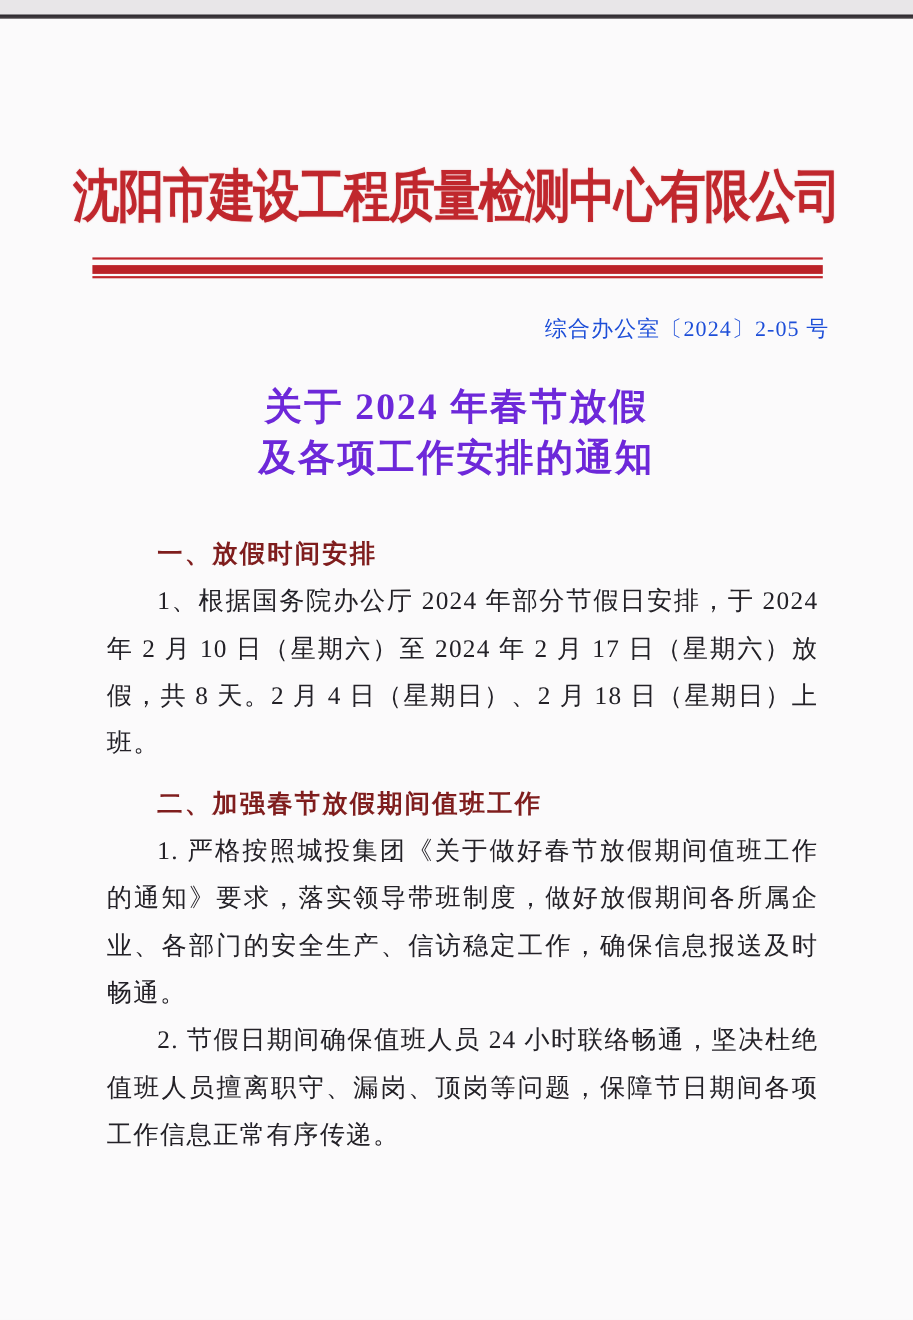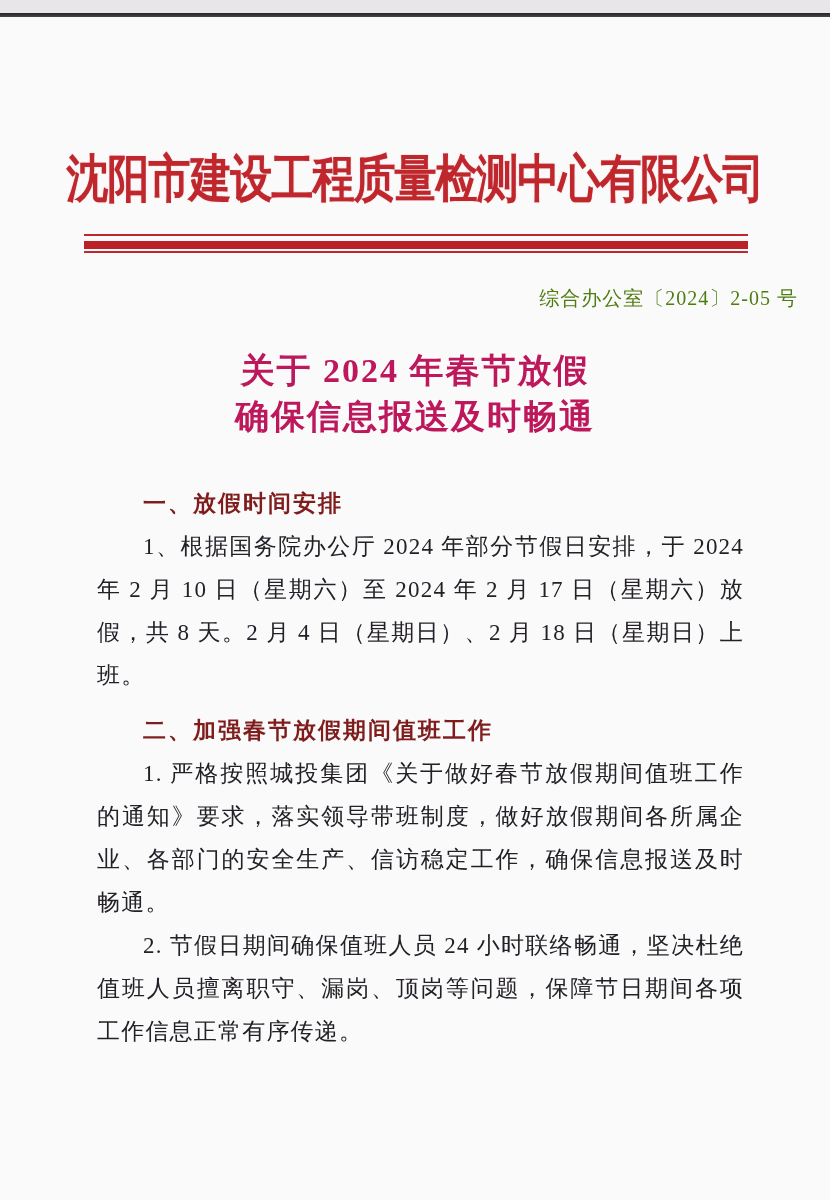--- a/index.html
+++ b/index.html
@@ -46,35 +46,35 @@
     text-shadow: 0 0 1px rgba(192,39,45,.55);
   }
 
   .rules { margin: 8px 82px 0 84px; }
   .rule-thin-top  { height: 2px; background: #c0272d; }
   .rule-thick     { height: 8px; background: #bb2228; margin-top: 5px; }
   .rule-thin      { height: 2px; background: #c0272d; margin-top: 2px; }
 
   .doc-number {
     margin-top: 32px;
-    padding-right: 32px;
+    padding-right: 76px;
     text-align: right;
     font-size: 20px;
     letter-spacing: 1px;
-    color: #4d7c0f;
+    color: #1d4ed8;
   }
 
   .doc-title {
     margin-top: 36px;
     text-align: center;
     font-size: 34px;
     font-weight: bold;
     line-height: 46px;
     letter-spacing: 2px;
-    color: #be185d;
+    color: #6d28d9;
   }
 
   .doc-body {
     margin: 42px 86px 0 97px;
     font-size: 23px;
     line-height: 43px;
     letter-spacing: 1.2px;
     text-align: justify;
     color: #232127;
   }
@@ -102,21 +102,21 @@
   <div class="rules">
     <div class="rule-thin-top"></div>
     <div class="rule-thick"></div>
     <div class="rule-thin"></div>
   </div>
 
   <div class="doc-number">综合办公室〔2024〕2-05 号</div>
 
   <div class="doc-title">
     <div>关于 2024 年春节放假</div>
-    <div>确保信息报送及时畅通</div>
+    <div>及各项工作安排的通知</div>
   </div>
 
   <div class="doc-body">
 
 
     <p class="section-heading">一、放假时间安排</p>
 
     <p class="indent">1、根据国务院办公厅 2024 年部分节假日安排，于 2024 年 2 月 10 日（星期六）至 2024 年 2 月 17 日（星期六）放假，共 8 天。2 月 4 日（星期日）、2 月 18 日（星期日）上班。</p>
 
 

